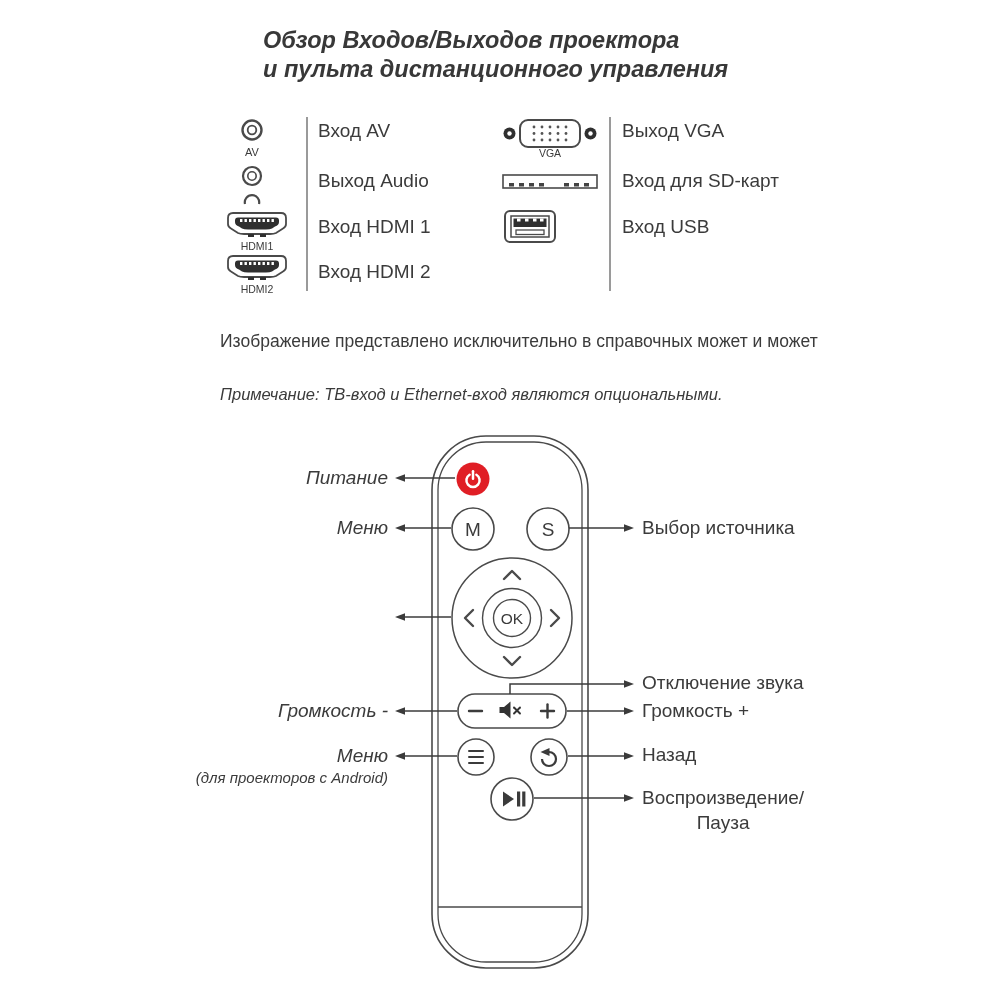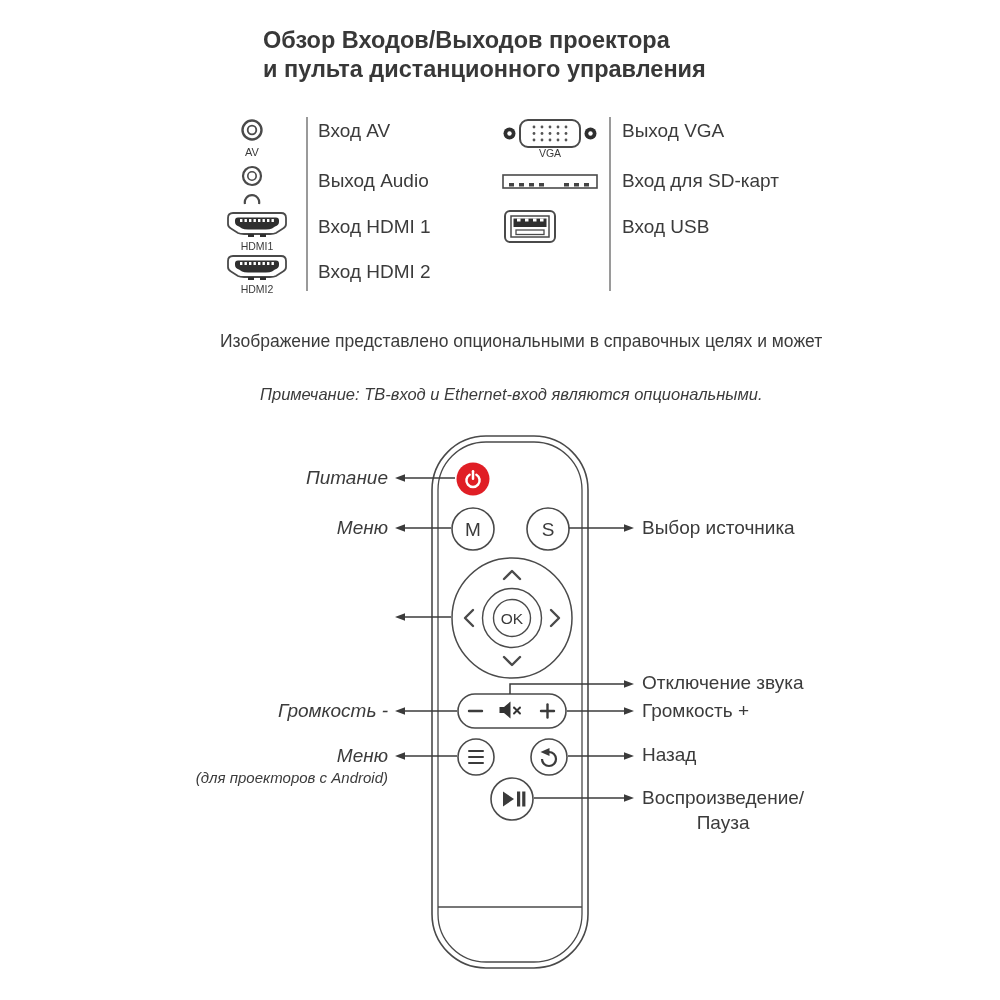--- a/index.html
+++ b/index.html
@@ -8,26 +8,26 @@
     --thin:#9a9a9a;
   }
   html,body{margin:0;padding:0;background:#ffffff;}
   .page{
     position:relative;width:1000px;height:1000px;background:#fff;overflow:hidden;
     font-family:"Liberation Sans", sans-serif;color:var(--ink);
   }
   .abs{position:absolute;}
   .title{
     left:263px;top:26px;width:560px;
-    font-size:23.5px;font-weight:bold;line-height:29px;color:#383838;
+    font-size:23.5px;font-weight:bold;line-height:29px;color:#383838;font-style:italic;
   }
   .port-label{font-size:19px;line-height:22px;white-space:nowrap;}
   .vdiv{width:1.6px;background:var(--thin);}
   .disclaimer{left:220px;top:328px;width:620px;font-size:17.5px;line-height:27px;}
-  .note{left:220px;top:383px;width:620px;font-size:16.5px;font-style:italic;line-height:22px;margin-left:40px;}
+  .note{left:220px;top:383px;width:620px;font-size:16.5px;font-style:italic;line-height:22px;}
   .callout{font-size:19px;line-height:23px;white-space:nowrap;}
   .callout-left{left:0;width:388px;text-align:right;font-style:italic;}
   .callout-right{left:642px;text-align:center;}
   .callout-sub{font-size:15px;font-style:italic;}
   .playpause-label{line-height:24.5px;white-space:nowrap;}
   svg{display:block;}
   svg text{font-family:"Liberation Sans", sans-serif;fill:var(--ink);}
 </style>
 </head>
 <body>
@@ -146,21 +146,21 @@
     <rect x="12" y="20" width="28" height="4.5" fill="none" stroke="var(--line)" stroke-width="1.3"></rect>
   </svg>
 
   <div class="abs vdiv" style="left:609px;top:117px;height:174px"></div>
 
   <div class="abs port-label" style="left:622px;top:120px">Выход VGA</div>
   <div class="abs port-label" style="left:622px;top:170px">Вход для SD-карт</div>
   <div class="abs port-label" style="left:622px;top:216px">Вход USB</div>
 
   <div class="abs disclaimer">
-    <span>Изображение представлено опциональными в справочных целях и может</span><br>
+    <span>Изображение представлено исключительно в справочных может и может</span><br>
   </div>
   <div class="abs note">Примечание: ТВ-вход и Ethernet-вход являются опциональными.</div>
 
   <svg class="abs" style="left:0;top:0" width="1000" height="1000" viewBox="0 0 1000 1000">
 
     <rect x="432" y="436" width="156" height="532" rx="54" fill="#ffffff" stroke="var(--line)" stroke-width="1.6"></rect>
     <rect x="438" y="442" width="144" height="520" rx="48" fill="none" stroke="var(--line)" stroke-width="1.3"></rect>
     <line x1="438" y1="907" x2="582" y2="907" stroke="var(--line)" stroke-width="1.3"></line>
 
     <g>

